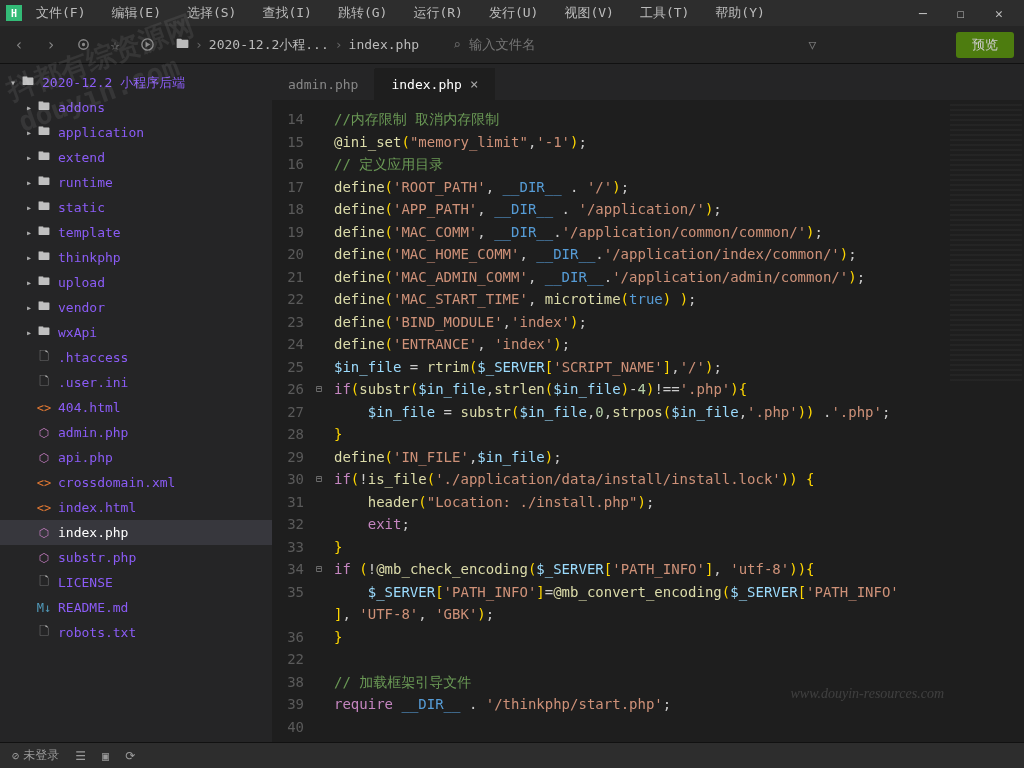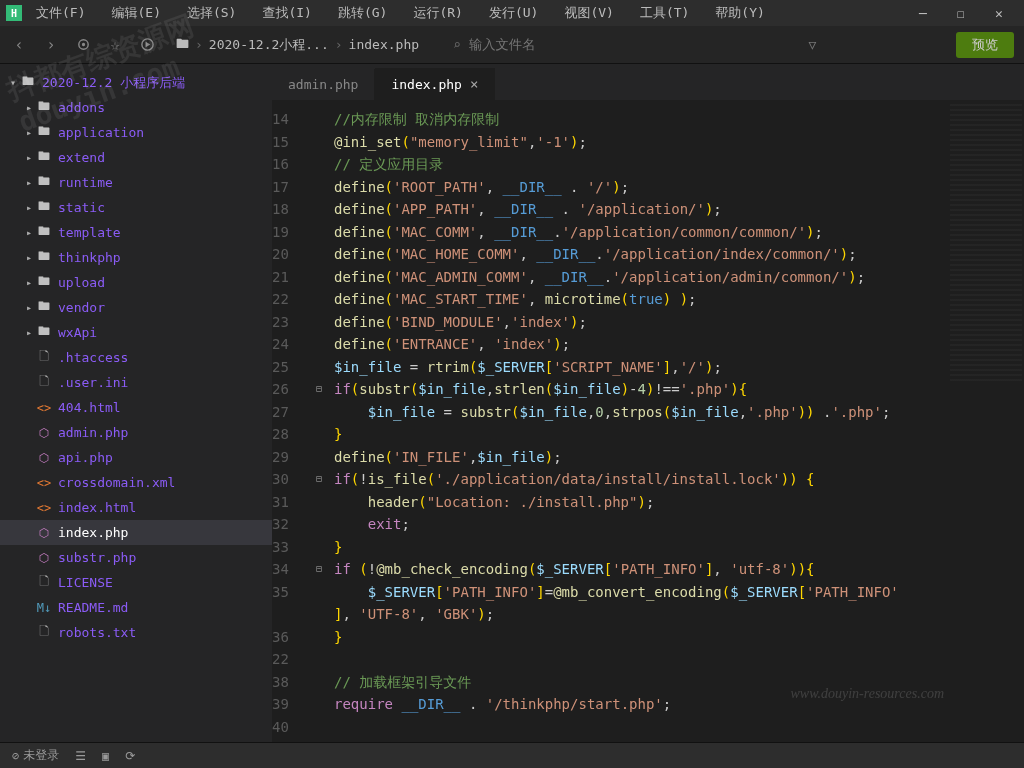--- a/index.html
+++ b/index.html
@@ -36,21 +36,21 @@
   .ico.md{color:#519aba}
   .lbl{color:#8b5cf6}
   .tree-row.sel .lbl{color:#fff}
   
   .editor-area{flex:1;display:flex;flex-direction:column;background:#1e1e1e;position:relative}
   .tabs{height:36px;background:#252526;display:flex;align-items:end}
   .tab{padding:8px 16px;color:#888;cursor:pointer;display:flex;align-items:center;gap:8px;font-size:13px;border-right:1px solid #1e1e1e}
   .tab.active{background:#1e1e1e;color:#fff}
   .tab .x{color:#aaa;cursor:pointer;font-size:14px}
   .code{flex:1;display:flex;font-family:Consolas,monospace;font-size:14px;overflow:auto;line-height:22.5px;position:relative}
-  .gutter{width:44px;color:#5a5a5a;padding-right:12px;user-select:none;padding-top:8px;padding-bottom:8px}
+  .gutter{width:44px;text-align:right;color:#5a5a5a;padding-right:12px;user-select:none;padding-top:8px;padding-bottom:8px}
   .gutter div{height:22.5px}
   .g-fold{position:absolute;left:44px;top:8px;width:12px;font-size:10px}
   .g-fold div{height:22.5px;color:#858585}
   .codetext{padding:8px 8px 8px 18px;white-space:pre;color:#d4d4d4}
   .codetext div{height:22.5px}
   .ln{color:#ccc}
   .kw{color:#c586c0}
   .fn{color:#dcdcaa}
   .s{color:#ce9178}
   .v{color:#9cdcfe}

